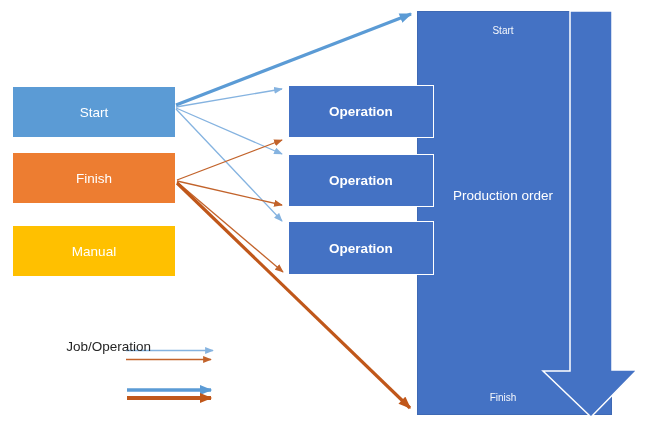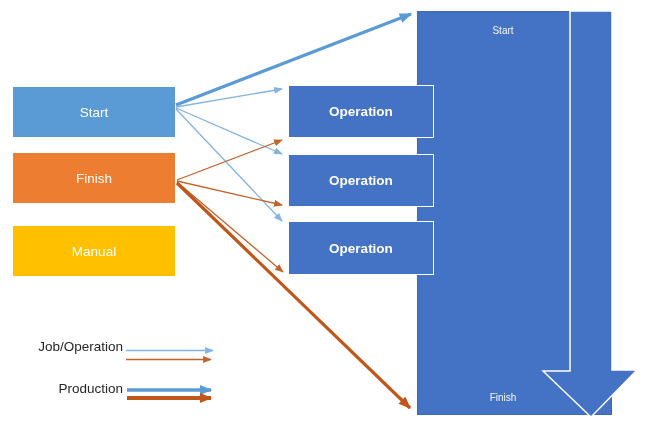--- a/index.html
+++ b/index.html
@@ -79,35 +79,35 @@
   <div class="box left-box" id="finish-box" style="background-color: rgb(237, 125, 49);">
     <span>Finish</span>
   </div>
 
   <div class="box left-box" id="manual-box" style="background-color: rgb(255, 192, 0);">
     <span>Manual</span>
   </div>
 
   <div id="production-box" style="background-color: rgb(68, 114, 196);">
     <div class="prod-label" id="prod-start-label">Start</div>
+    <div id="prod-title">Production order</div>
     <div class="prod-label" id="prod-finish-label">Finish</div>
   </div>
 
   <div class="box op-box" id="op1" style="background-color: rgb(68, 114, 196);">
     <span>Operation</span>
   </div>
   <div class="box op-box" id="op2" style="background-color: rgb(68, 114, 196);">
     <span>Operation</span>
   </div>
   <div class="box op-box" id="op3" style="background-color: rgb(68, 114, 196);">
     <span>Operation</span>
   </div>
 
-  <div class="legend-label" id="legend-job-operation" style="color: rgb(38, 38, 38);">Job/Operation</div>
-  <div class="legend-label" id="legend-production" style="color: rgb(38, 38, 38);">Production</div>
+  <div class="legend-label" id="legend-job-operation" style="color: rgb(38, 38, 38); padding-left: 28px;">Job/Operation</div>
 
   <svg id="arrow-layer" viewBox="0 0 648 435" xmlns="http://www.w3.org/2000/svg">
     <defs>
       <marker id="mThinBlue" viewBox="0 0 10 8" refX="9" refY="4" markerWidth="9" markerHeight="7" orient="auto" markerUnits="userSpaceOnUse">
         <path d="M0,0 L10,4 L0,8 Z" fill="#85B3E0"></path>
       </marker>
       <marker id="mThinOrange" viewBox="0 0 10 8" refX="9" refY="4" markerWidth="9" markerHeight="7" orient="auto" markerUnits="userSpaceOnUse">
         <path d="M0,0 L10,4 L0,8 Z" fill="#C2632B"></path>
       </marker>
       <marker id="mThickBlue" viewBox="0 0 10 8" refX="9" refY="4" markerWidth="13" markerHeight="10" orient="auto" markerUnits="userSpaceOnUse">

